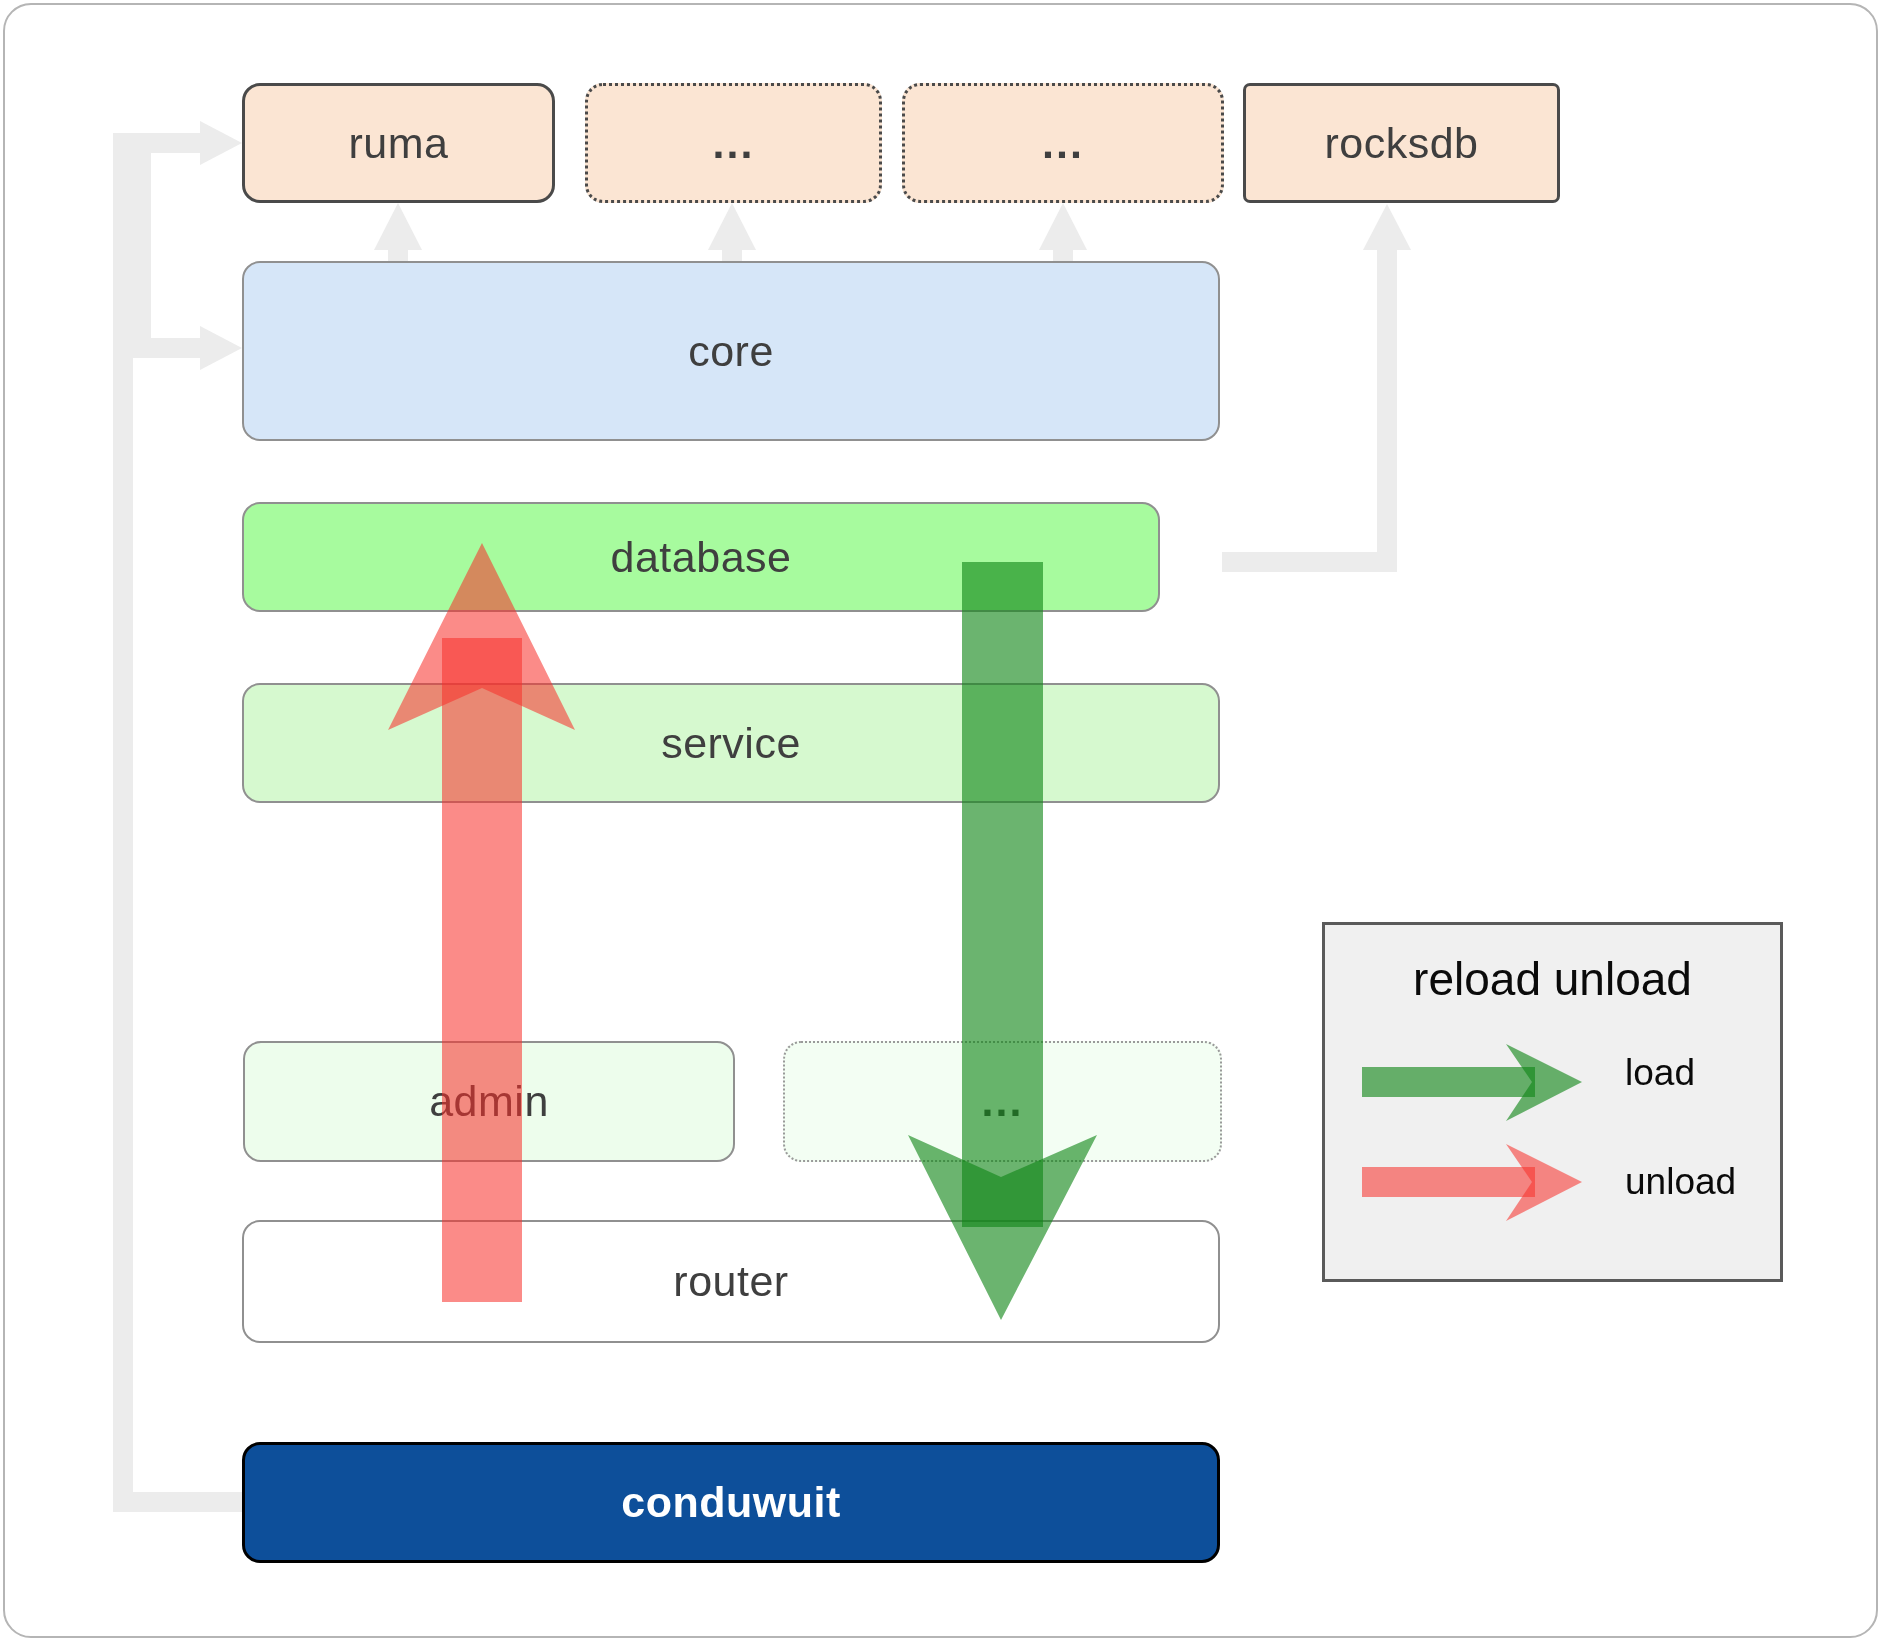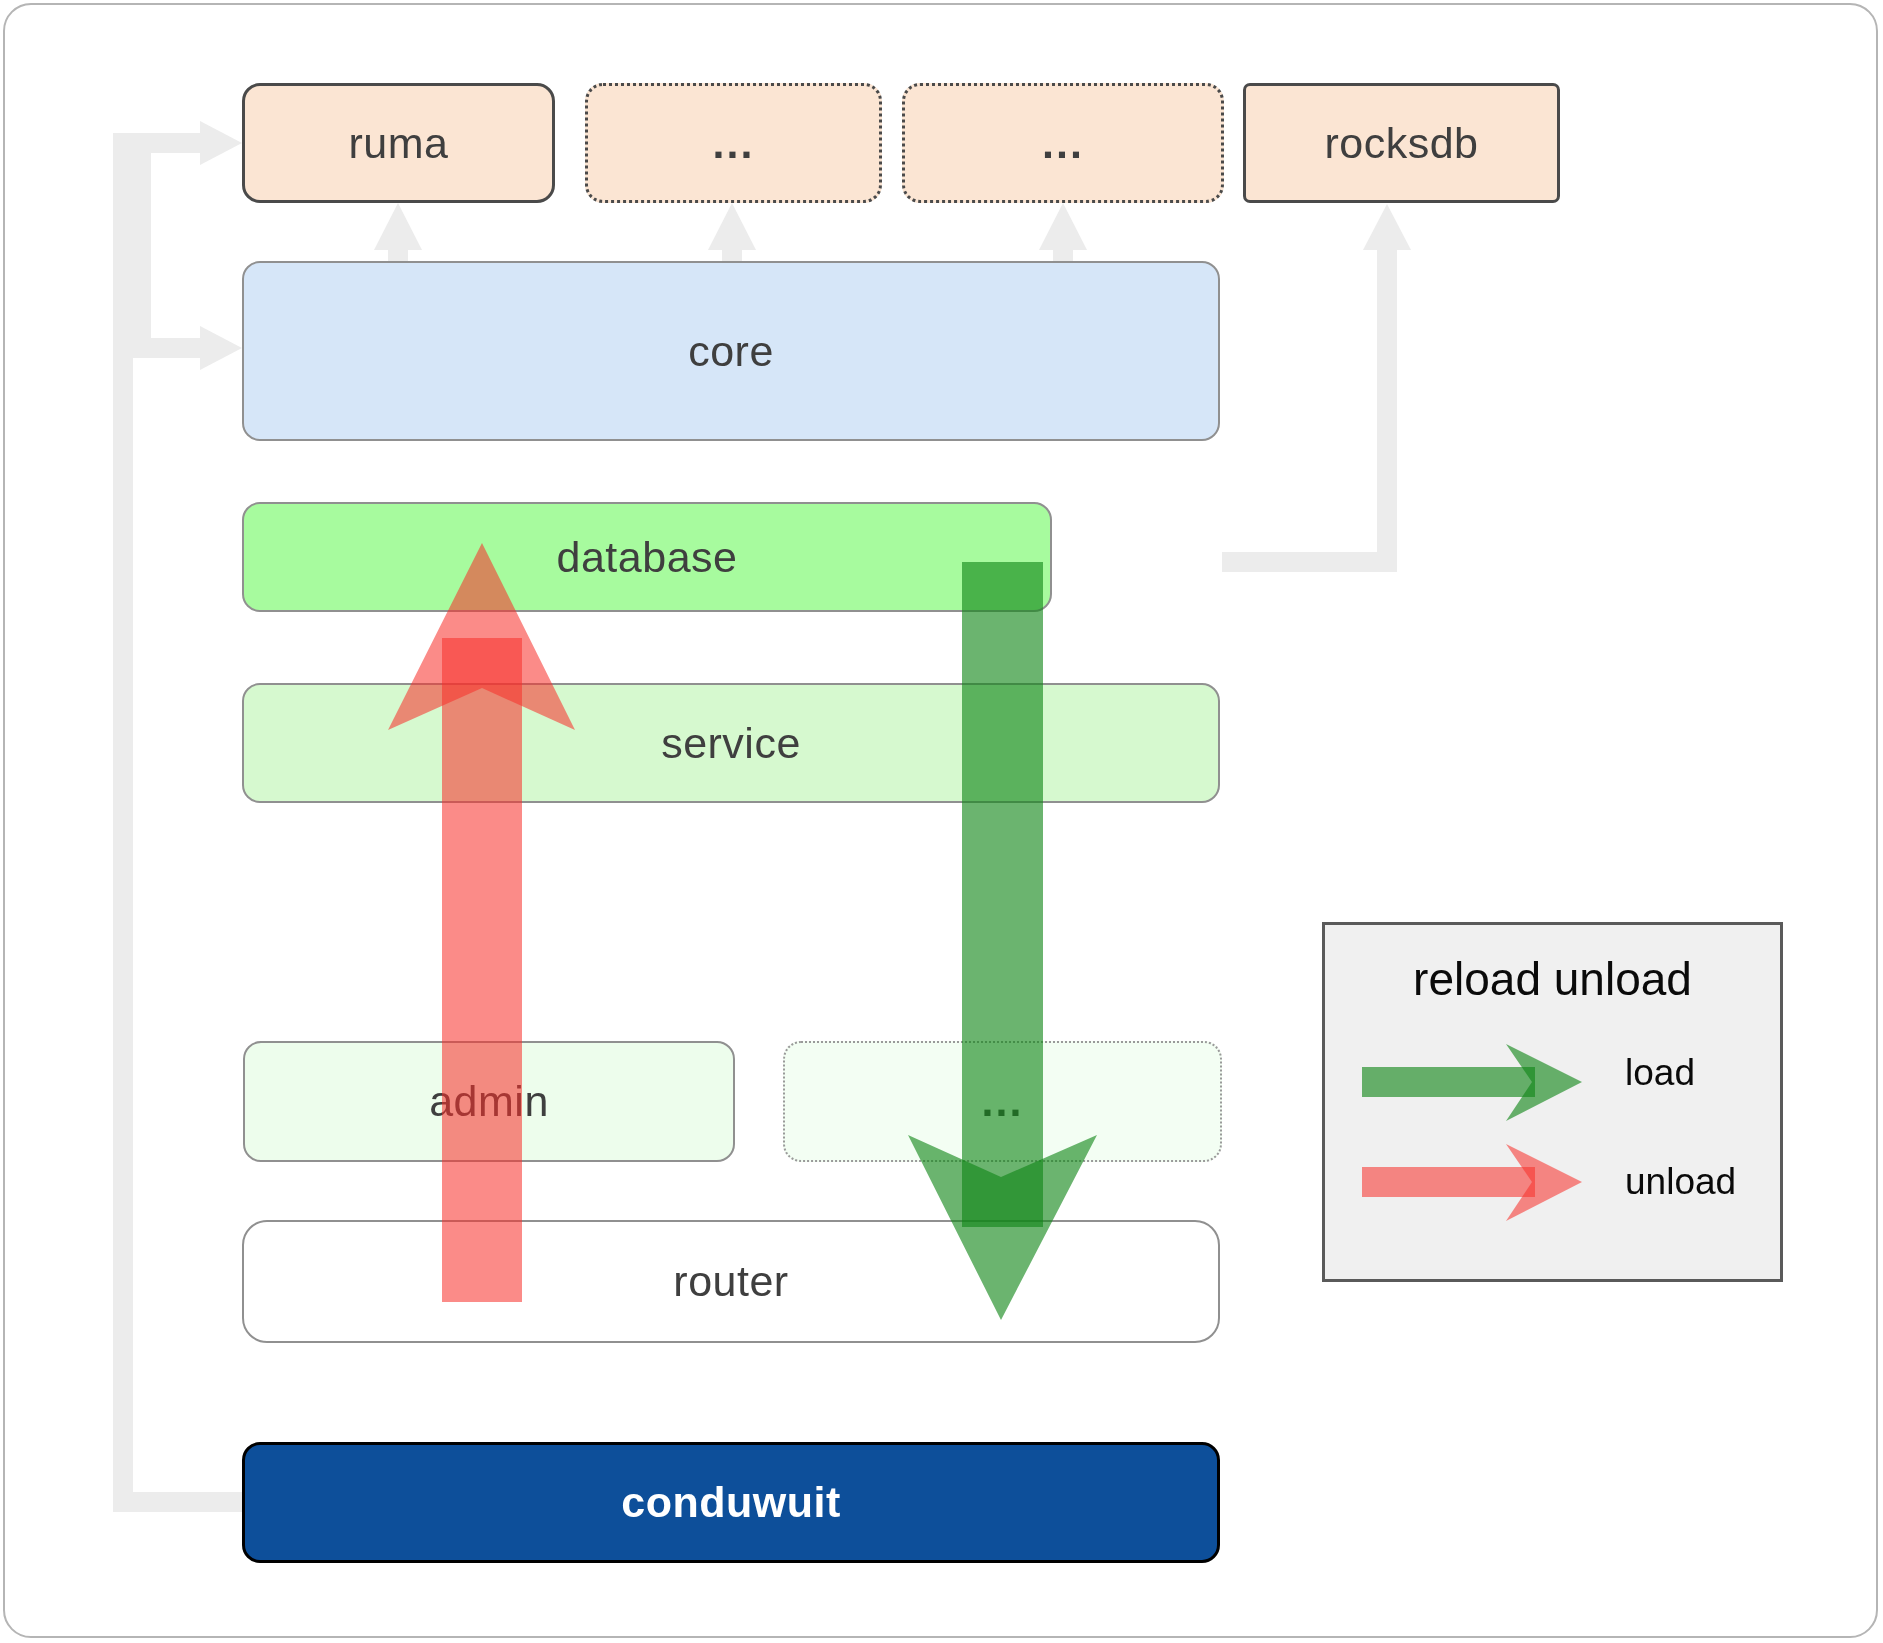--- a/index.html
+++ b/index.html
@@ -21,26 +21,26 @@
   .green-4{background:#f3fef3;}
   .white{background:#ffffff;}
   .navy{background:#0d4f9a;border:3px solid #000000;color:#ffffff;font-weight:700;}
   .dots{font-weight:700;letter-spacing:2px;}
   
   #box-ruma{left:242px;top:83px;width:313px;height:120px;}
   #box-dots1{left:585px;top:83px;width:297px;height:120px;}
   #box-dots2{left:902px;top:83px;width:322px;height:120px;}
   #box-rocksdb{left:1243px;top:83px;width:317px;height:120px;border-radius:7px;}
   #box-core{left:242px;top:261px;width:978px;height:180px;}
-  #box-database{left:242px;top:502px;width:810px;height:110px;}
+  #box-database{left:242px;top:502px;width:918px;height:110px;}
   #box-service{left:242px;top:683px;width:978px;height:120px;}
   #box-api{left:242px;top:862px;width:978px;height:111px;}
   #box-admin{left:243px;top:1041px;width:492px;height:121px;}
   #box-admin-dots{left:783px;top:1041px;width:439px;height:121px;}
-  #box-router{left:242px;top:1220px;width:978px;height:123px;border-radius:25px;}
+  #box-router{left:242px;top:1220px;width:978px;height:123px;}
   #box-conduwuit{left:242px;top:1442px;width:978px;height:121px;}
   
   #legend{position:absolute;left:1322px;top:922px;width:461px;height:360px;background:#f0f0f0;border:3px solid #5a5a5a;box-sizing:border-box;}
   #legend-title{position:absolute;left:0;top:28px;width:100%;text-align:center;font-size:46px;color:#0a0a0a;}
   .legend-label{position:absolute;left:303px;font-size:37px;color:#0a0a0a;}
   .legend-label{left:1625px;}
   .abs{position:absolute;}
 </style>
 </head>
 <body>

